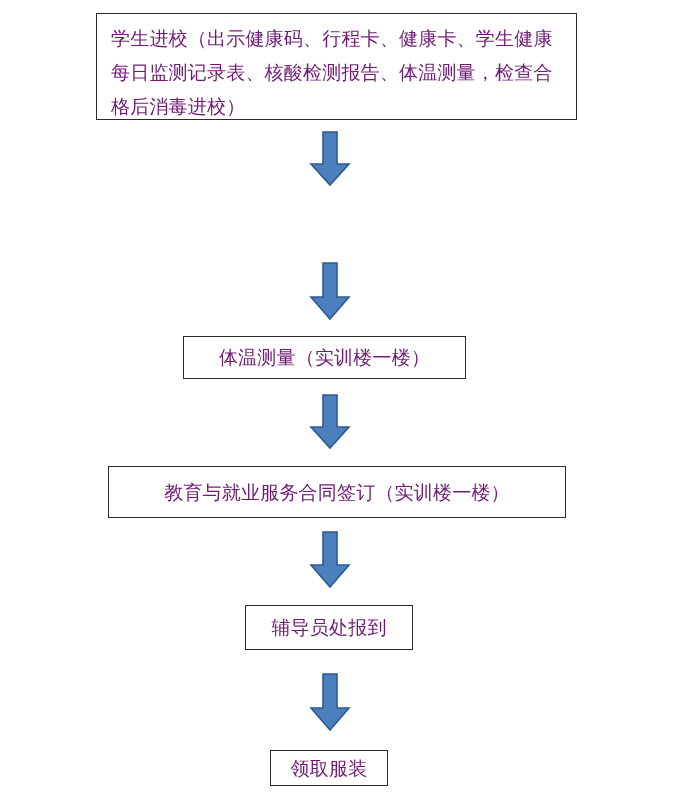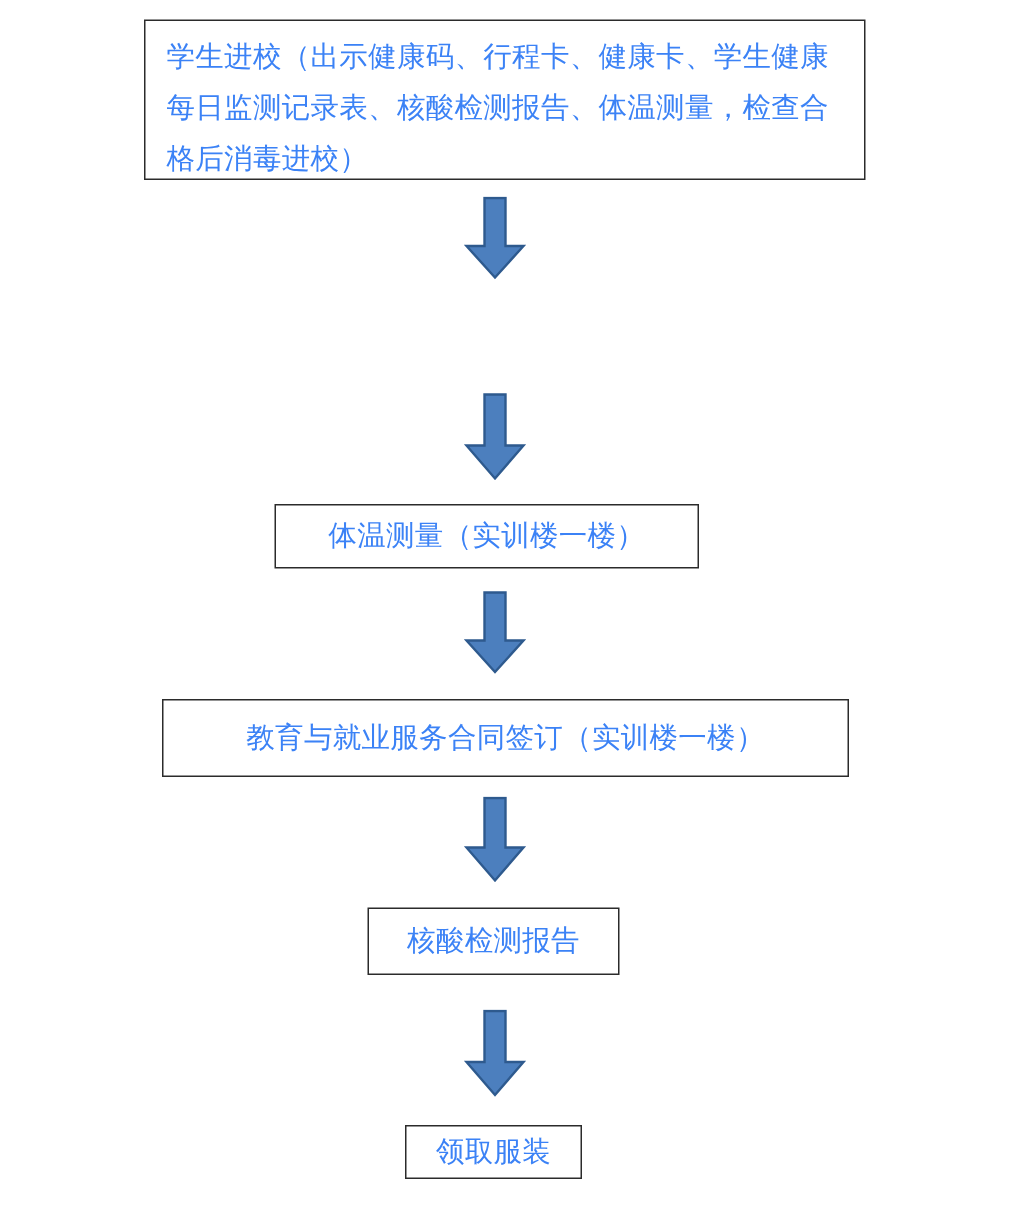--- a/index.html
+++ b/index.html
@@ -33,21 +33,21 @@
     color: #1a1a1a;
     font-family: "DejaVu Serif", "Liberation Serif", serif;
   }
 
   .node-label {
     display: block;
     width: 100%;
     font-size: 19px;
     line-height: 33px;
     letter-spacing: 0.2px;
-    color: #3b82f6;
+    color: #701a75;
     white-space: pre-wrap;
   }
 
   
   #node-entry {
     left: 96px;
     top: 13px;
     width: 481px;
     height: 107px;
     padding: 7px 12px 7px 14px;
@@ -155,21 +155,21 @@
     <span class="node-label">教育与就业服务合同签订（实训楼一楼）</span>
   </div>
 
   <div class="arrow" id="arrow-4">
     <svg viewBox="0 0 48 58" preserveAspectRatio="none" aria-hidden="true">
       <polygon points="17,1 31,1 31,34 43,34 24,56 5,34 17,34" fill="#4C7FBE" stroke="#2E5A8E" stroke-width="1.6" stroke-linejoin="miter"></polygon>
     </svg>
   </div>
 
   <div class="node centered" id="node-report">
-    <span class="node-label">核酸检测报告</span>
+    <span class="node-label">辅导员处报到</span>
   </div>
 
   <div class="arrow" id="arrow-5">
     <svg viewBox="0 0 48 59" preserveAspectRatio="none" aria-hidden="true">
       <polygon points="17,1 31,1 31,35 43,35 24,57 5,35 17,35" fill="#4C7FBE" stroke="#2E5A8E" stroke-width="1.6" stroke-linejoin="miter"></polygon>
     </svg>
   </div>
 
   <div class="node centered" id="node-uniform">
     <span class="node-label">领取服装</span>

